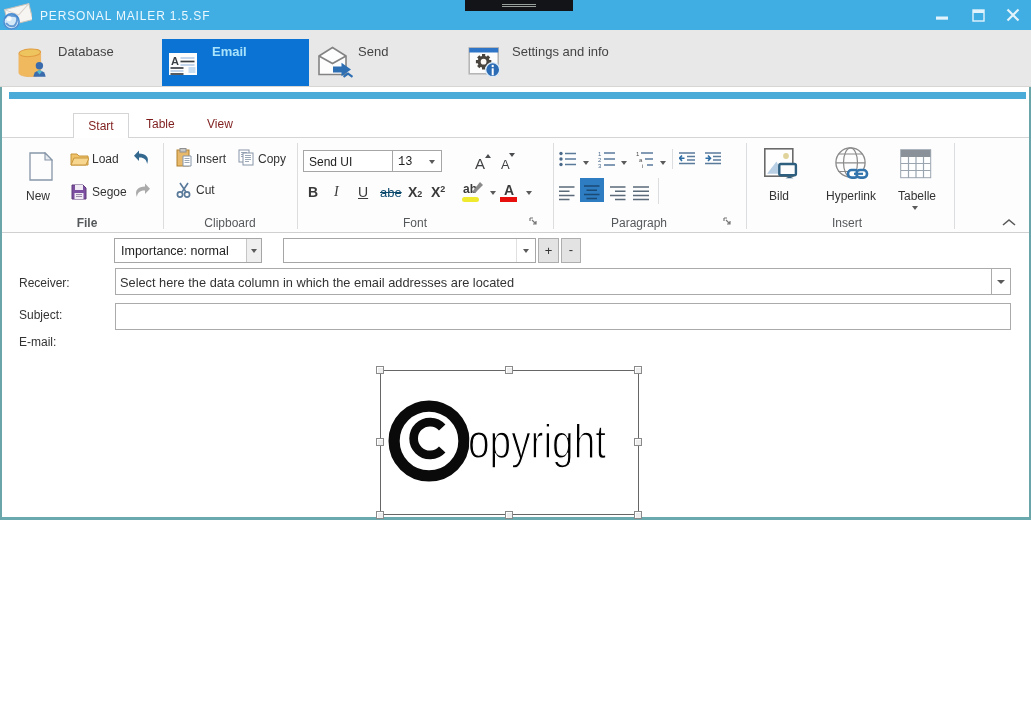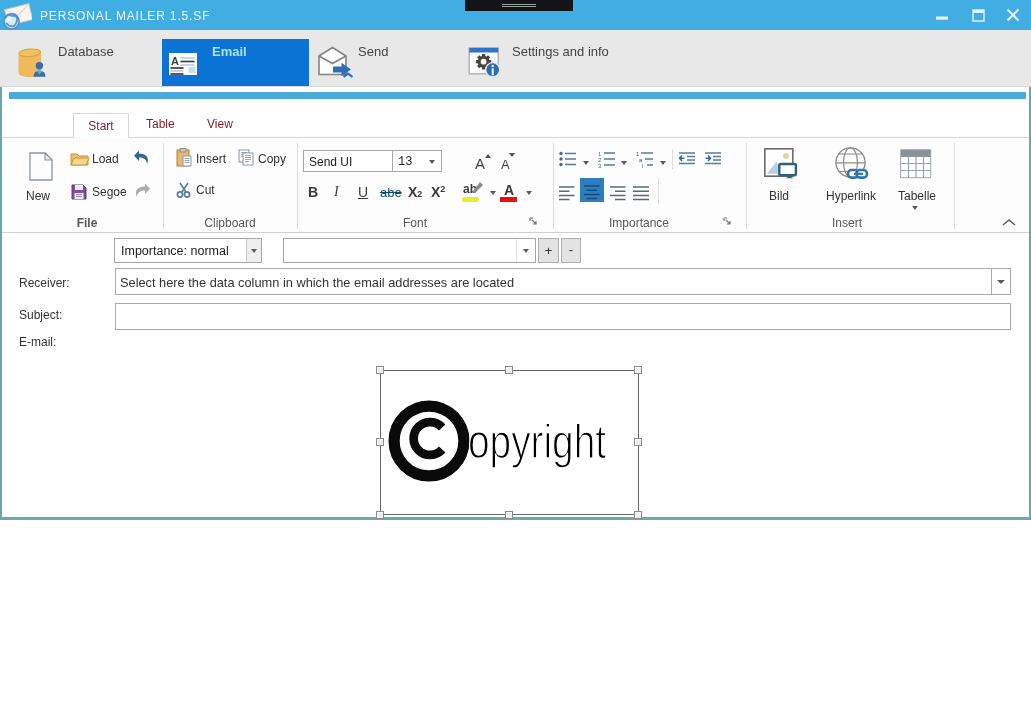--- a/index.html
+++ b/index.html
@@ -249,21 +249,21 @@
         <path d="M0 1 h15.5 M2.5 5.2 h10.5 M0 9.4 h15.5 M2.5 13.6 h10.5" stroke="#1b4a74" stroke-width="1.5"></path>
       </svg>
     </div>
     <svg style="position:absolute;left:608px;top:47.5px" width="16" height="15" viewBox="0 0 16 15">
       <path d="M0 1 h15.5 M5 5.2 h10.5 M0 9.4 h15.5 M5 13.6 h10.5" stroke="#5a6a78" stroke-width="1.5"></path>
     </svg>
     <svg style="position:absolute;left:631px;top:47.5px" width="17" height="15" viewBox="0 0 17 15">
       <path d="M0 1 h16 M0 5.2 h16 M0 9.4 h16 M0 13.6 h16" stroke="#5a6a78" stroke-width="1.5"></path>
     </svg>
     <div class="gsep" style="left:656px;top:40px;height:26px;"></div>
-    <div class="glabel" style="left:592px;width:90px;">Importance</div>
+    <div class="glabel" style="left:592px;width:90px;">Paragraph</div>
     <svg class="launcher" style="left:721px;" width="10" height="10" viewBox="0 0 10 10">
         <path d="M1 1 v3 M1 1 h3 M3 3 l4 4 M7 4 v3 h-3" stroke="#777" stroke-width="1.2" fill="none"></path>
       </svg>
     <div class="gsep" style="left:744px;"></div>
 
     <svg style="position:absolute;left:762px;top:10px" width="34" height="32" viewBox="0 0 34 32">
       <rect x="0.8" y="0.8" width="28" height="27.4" fill="#fefefe" stroke="#6a6a6a" stroke-width="1.6"></rect>
       <circle cx="22" cy="8" r="2.9" fill="#e0d49c"></circle>
       <path d="M3 25.8 L12.5 13.5 L19 25.8 z" fill="#b9cfe4"></path>
       <rect x="15.3" y="16" width="16.6" height="11.2" rx="1.5" fill="#fdfdfe" stroke="#2e5f7e" stroke-width="2.4"></rect>

